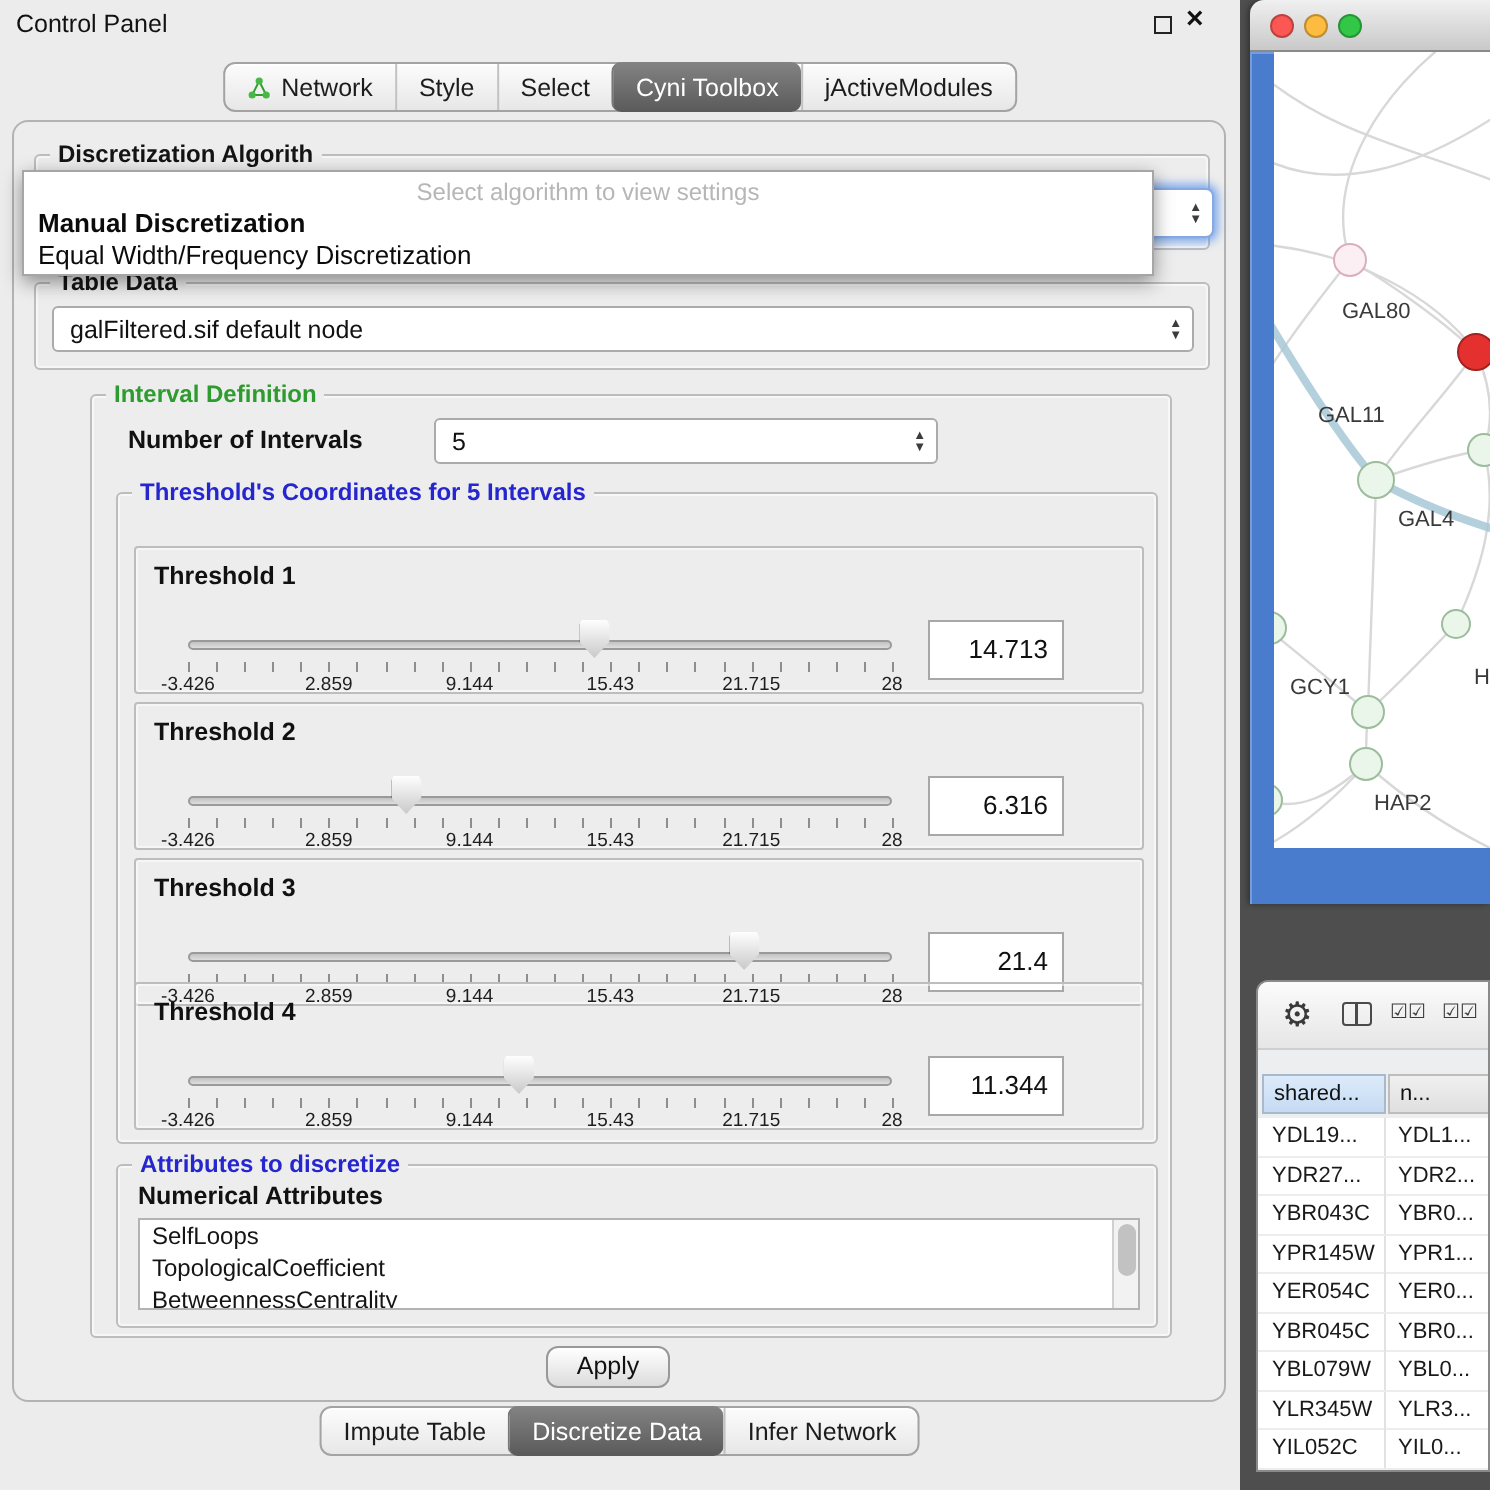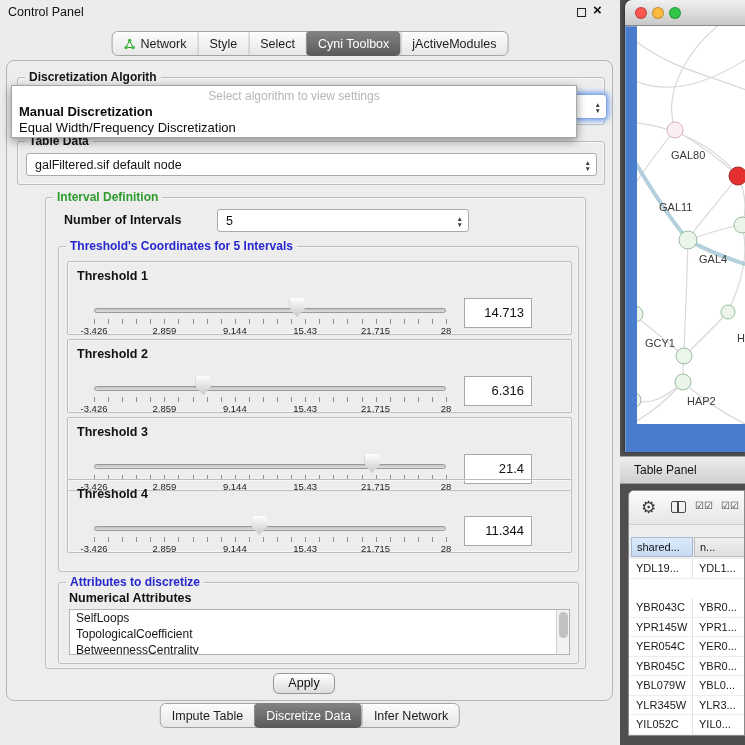--- a/index.html
+++ b/index.html
@@ -36,21 +36,21 @@
            box-shadow:0 3px 9px rgba(0,0,0,.42);z-index:40;}
   .overlay .hint{position:absolute;top:3px;left:0;right:0;text-align:center;font-size:12px;color:#b6b6b6;}
   .overlay .opt{position:absolute;left:5px;right:5px;height:16px;line-height:16px;font-size:13px;color:#0b0b0b;padding-left:2px;}
   .overlay .opt.b{font-weight:bold;}
   .remnant{position:absolute;left:554px;top:33px;width:46px;height:25px;background:#fff;border:1px solid #86a9e2;border-radius:4px;
            box-shadow:0 0 5px 2px rgba(96,150,238,.8);}
 
   .lbl-bold{position:absolute;font-size:12.5px;font-weight:bold;color:#111;}
 
   .th-panel{position:absolute;left:8px;width:505px;height:74px;border:1px solid #bdbdbd;border-radius:2px;
-            box-shadow:inset 0 0 0 1px rgba(255,255,255,.5);}
+            box-shadow:inset 0 0 0 1px rgba(255,255,255,.5);margin-top:12px;}
   .th-label{position:absolute;left:9px;top:7px;font-size:12.5px;font-weight:bold;color:#111;}
   .track{position:absolute;left:26px;top:46px;width:352px;height:5px;background:linear-gradient(#c2c2c2,#dedede);
          border:1px solid #9a9a9a;border-radius:3px;}
   .tick{position:absolute;top:57px;width:1px;height:5px;background:#8e8e8e;}
   .ticklab{position:absolute;top:63px;width:44px;text-align:center;font-size:9.5px;color:#1d1d1d;}
   .thumb{position:absolute;top:36px;width:15px;height:19px;background:linear-gradient(#fefefe,#c9c9c9);
          clip-path:polygon(8% 0,92% 0,100% 12%,100% 58%,50% 100%,0 58%,0 12%);filter:drop-shadow(0 0 1px rgba(0,0,0,.6));}
   .vbox{position:absolute;left:396px;top:36px;width:68px;height:30px;background:#fff;border:1px solid #a8a8a8;
         font-size:13px;color:#111;text-align:right;line-height:28px;padding-right:7px;}
 
@@ -400,36 +400,39 @@
               <text x="22" y="185" font-size="11" fill="#3a3a3a" font-family="&quot;Liberation Sans&quot;, sans-serif">GAL11</text>
               <text x="62" y="237" font-size="11" fill="#3a3a3a" font-family="&quot;Liberation Sans&quot;, sans-serif">GAL4</text>
               <text x="8" y="321" font-size="11" fill="#3a3a3a" font-family="&quot;Liberation Sans&quot;, sans-serif">GCY1</text>
               <text x="50" y="379" font-size="11" fill="#3a3a3a" font-family="&quot;Liberation Sans&quot;, sans-serif">HAP2</text>
               <text x="100" y="316" font-size="11" fill="#3a3a3a" font-family="&quot;Liberation Sans&quot;, sans-serif">H</text>
             </svg>
         </div>
       </div>
     </div>
 
-    <div class="tp-bar">Table Panel</div>
 
     <div class="tbl-win">
       <div class="tbl-toolbar">
         <span class="gear">⚙</span>
         <span class="colicon"></span>
         <span class="checks" style="left:66px;" id="checks-1">☑☑</span>
         <span class="checks" style="left:92px;" id="checks-2">☑☑</span>
       </div>
       <div class="hdr c1">shared...</div>
       <div class="hdr c2">n...</div>
       <div class="tgrid" id="tgrid">
           <div class="trow" style="top: 0px;">
             <div class="tcell c1">YDL19...</div>
             <div class="tcell c2">YDL1...</div>
           </div>
+          <div class="trow" style="top: 19.5px;">
+            <div class="tcell c1">YDR27...</div>
+            <div class="tcell c2">YDR2...</div>
+          </div>
           <div class="trow" style="top: 39px;">
             <div class="tcell c1">YBR043C</div>
             <div class="tcell c2">YBR0...</div>
           </div>
           <div class="trow" style="top: 58.5px;">
             <div class="tcell c1">YPR145W</div>
             <div class="tcell c2">YPR1...</div>
           </div>
           <div class="trow" style="top: 78px;">
             <div class="tcell c1">YER054C</div>

